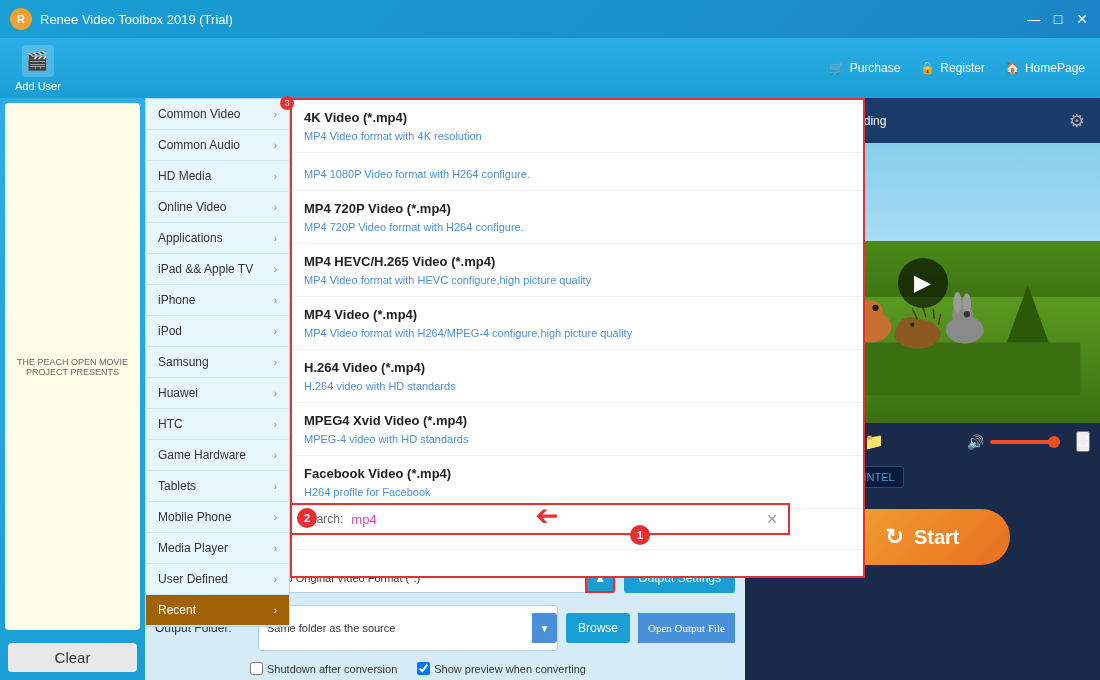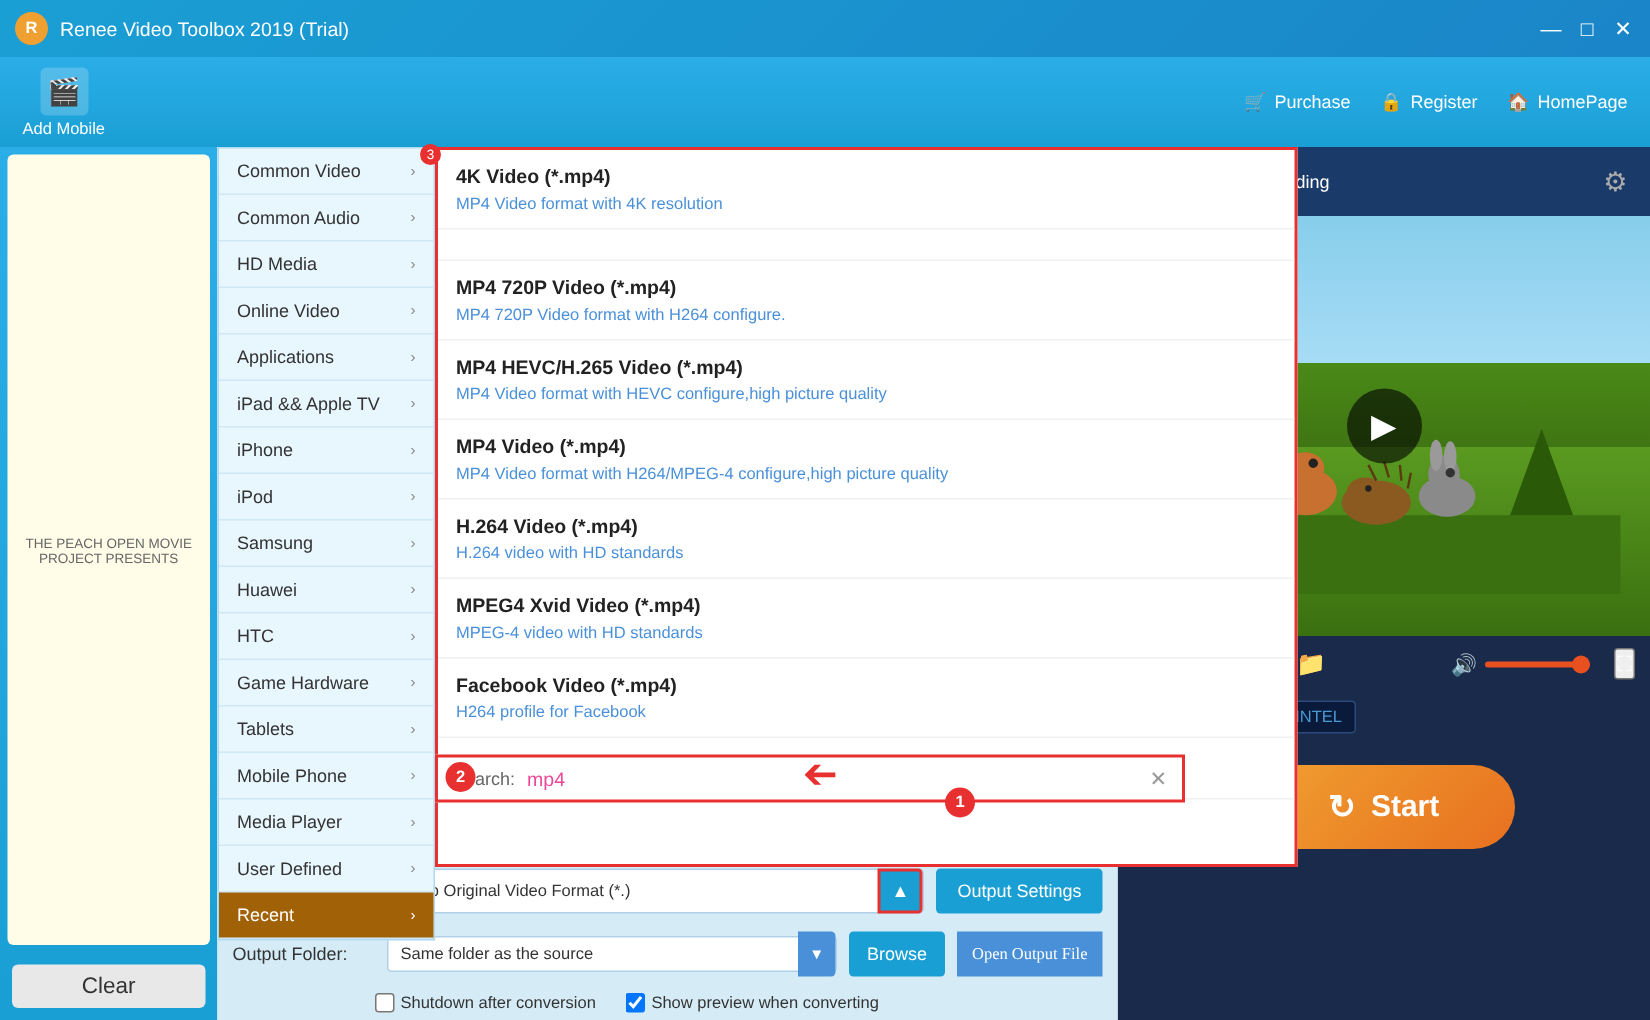--- a/index.html
+++ b/index.html
@@ -226,21 +226,21 @@
       background: #1a9fd4;
       color: white; border: none; border-radius: 3px;
       padding: 6px 14px; font-size: 12px; cursor: pointer;
       height: 30px;
     }
     .folder-select-container {
       display: flex; align-items: center;
       background: white;
       border: 1px solid #b0d0e8;
       border-radius: 3px;
-      flex: 1; height: 24px;
+      flex: 1; height: 46px;
     }
     .folder-select-text { flex: 1; padding: 0 8px; font-size: 11px; color: #333; }
     .folder-select-arrow {
       width: 25px; height: 30px;
       background: #4a90d9;
       display: flex; align-items: center; justify-content: center;
       color: white; font-size: 10px; cursor: pointer; border-radius: 0 3px 3px 0;
     }
     .browse-btn {
       background: #1a9fd4; color: white; border: none; border-radius: 3px;
@@ -379,21 +379,21 @@
   <div class="title-bar-controls">
     <div class="title-bar-btn">—</div>
     <div class="title-bar-btn">□</div>
     <div class="title-bar-btn">✕</div>
   </div>
 </div>
 
 <div class="toolbar">
   <div class="toolbar-btn">
     <div class="toolbar-icon">🎬</div>
-    <span>Add Mobile</span>
+    <span>Add User</span>
   </div>
   <div class="toolbar-right">
     <div class="toolbar-right-btn">
       <span>🛒</span>
       <span>Purchase</span>
     </div>
     <div class="toolbar-right-btn">
       <span>🔒</span>
       <span>Register</span>
     </div>
@@ -490,20 +490,21 @@
           <span class="sidebar-chevron white">›</span>
         </div>
       </div>
 
       <div class="format-list">
         <div class="format-item">
           <div class="format-item-title">4K Video (*.mp4)</div>
           <div class="format-item-desc">MP4 Video format with 4K resolution</div>
         </div>
         <div class="format-item">
+          <div class="format-item-desc">MP4 1080P Video format with H264 configure.</div>
         </div>
         <div class="format-item">
           <div class="format-item-title">MP4 720P Video (*.mp4)</div>
           <div class="format-item-desc">MP4 720P Video format with H264 configure.</div>
         </div>
         <div class="format-item">
           <div class="format-item-title">MP4 HEVC/H.265 Video (*.mp4)</div>
           <div class="format-item-desc">MP4 Video format with HEVC configure,high picture quality</div>
         </div>
         <div class="format-item">

